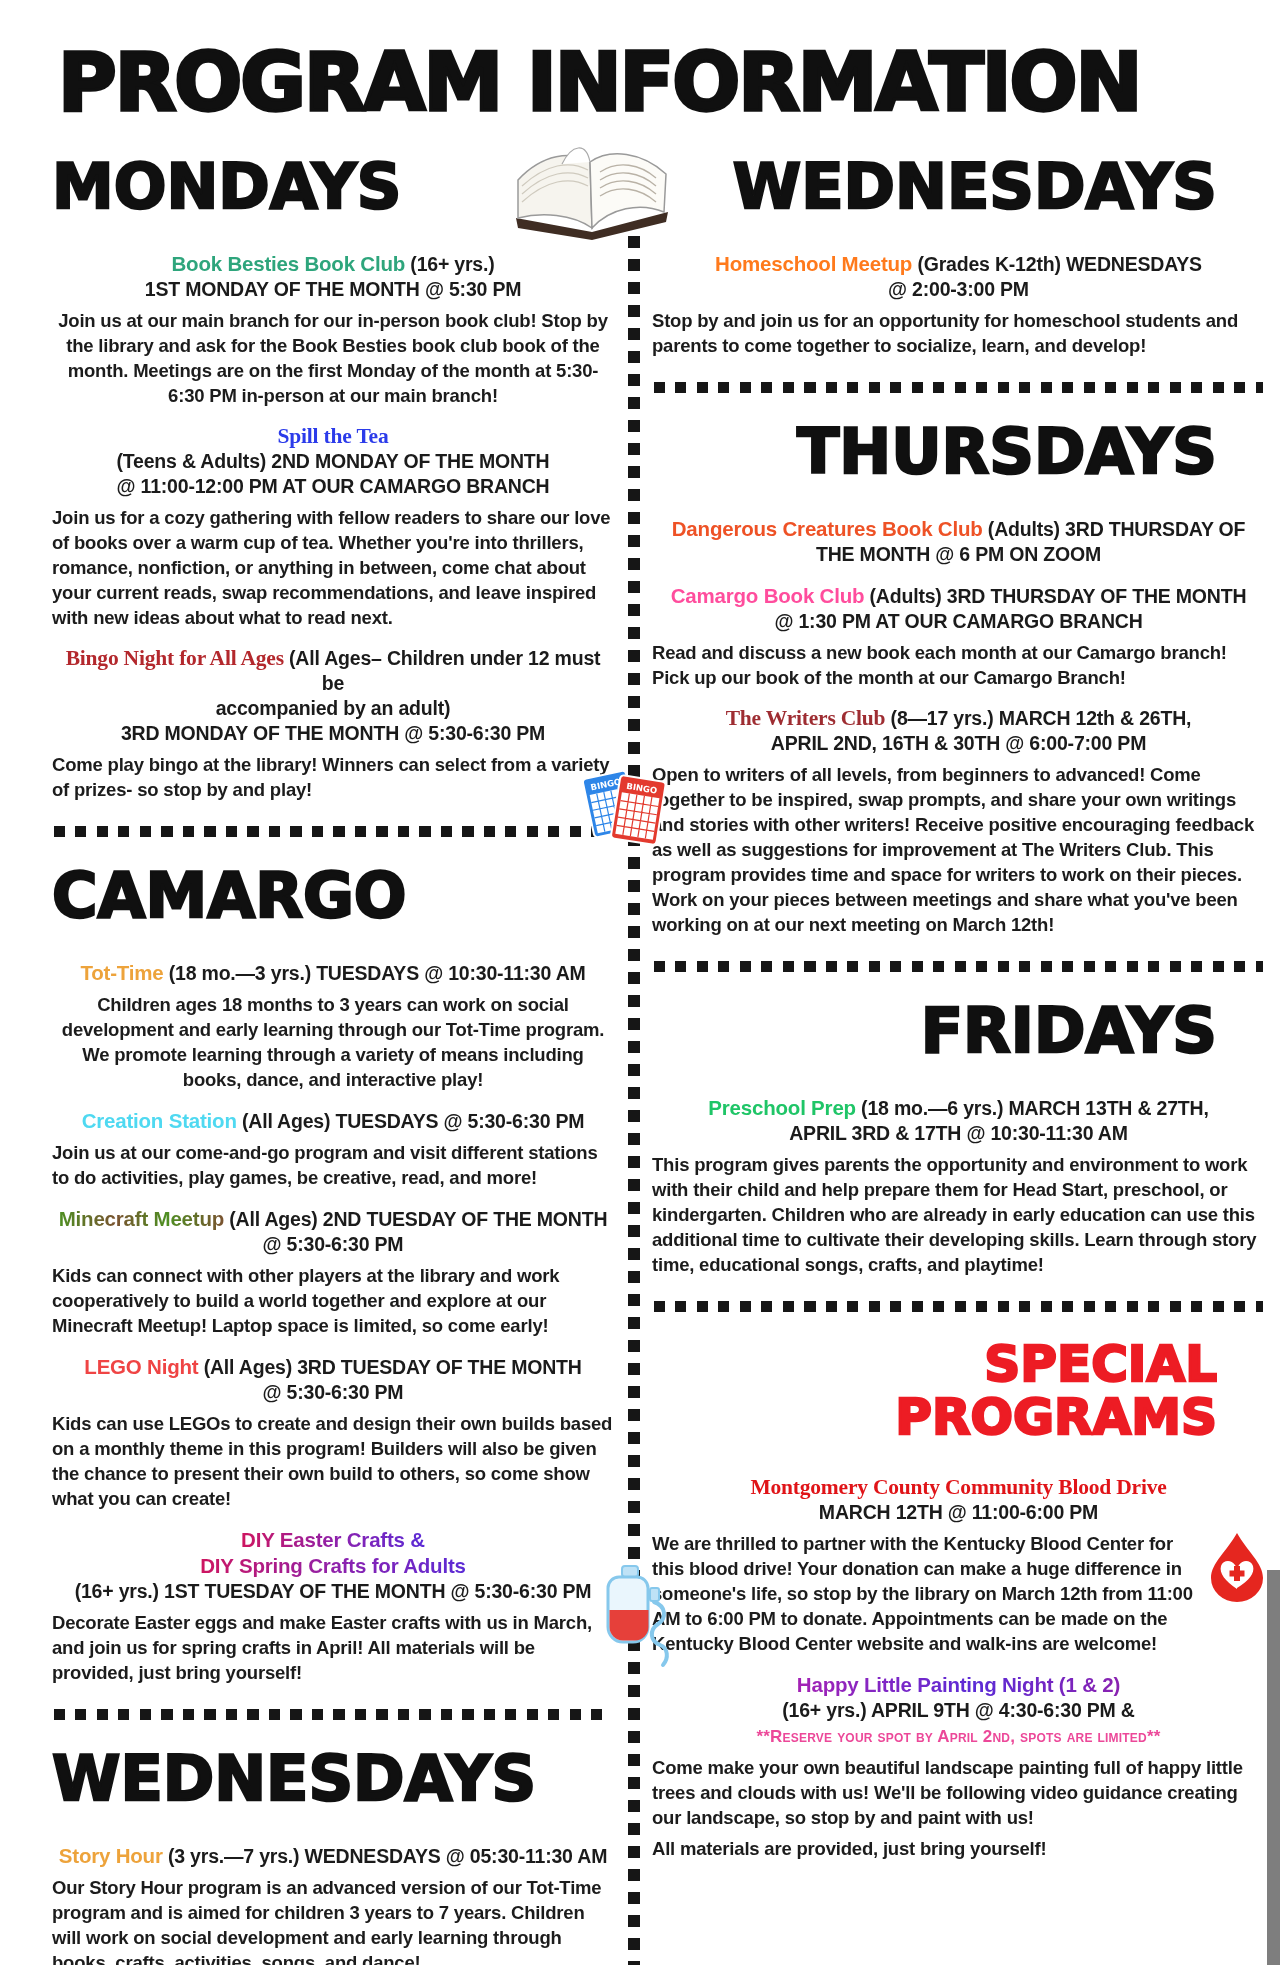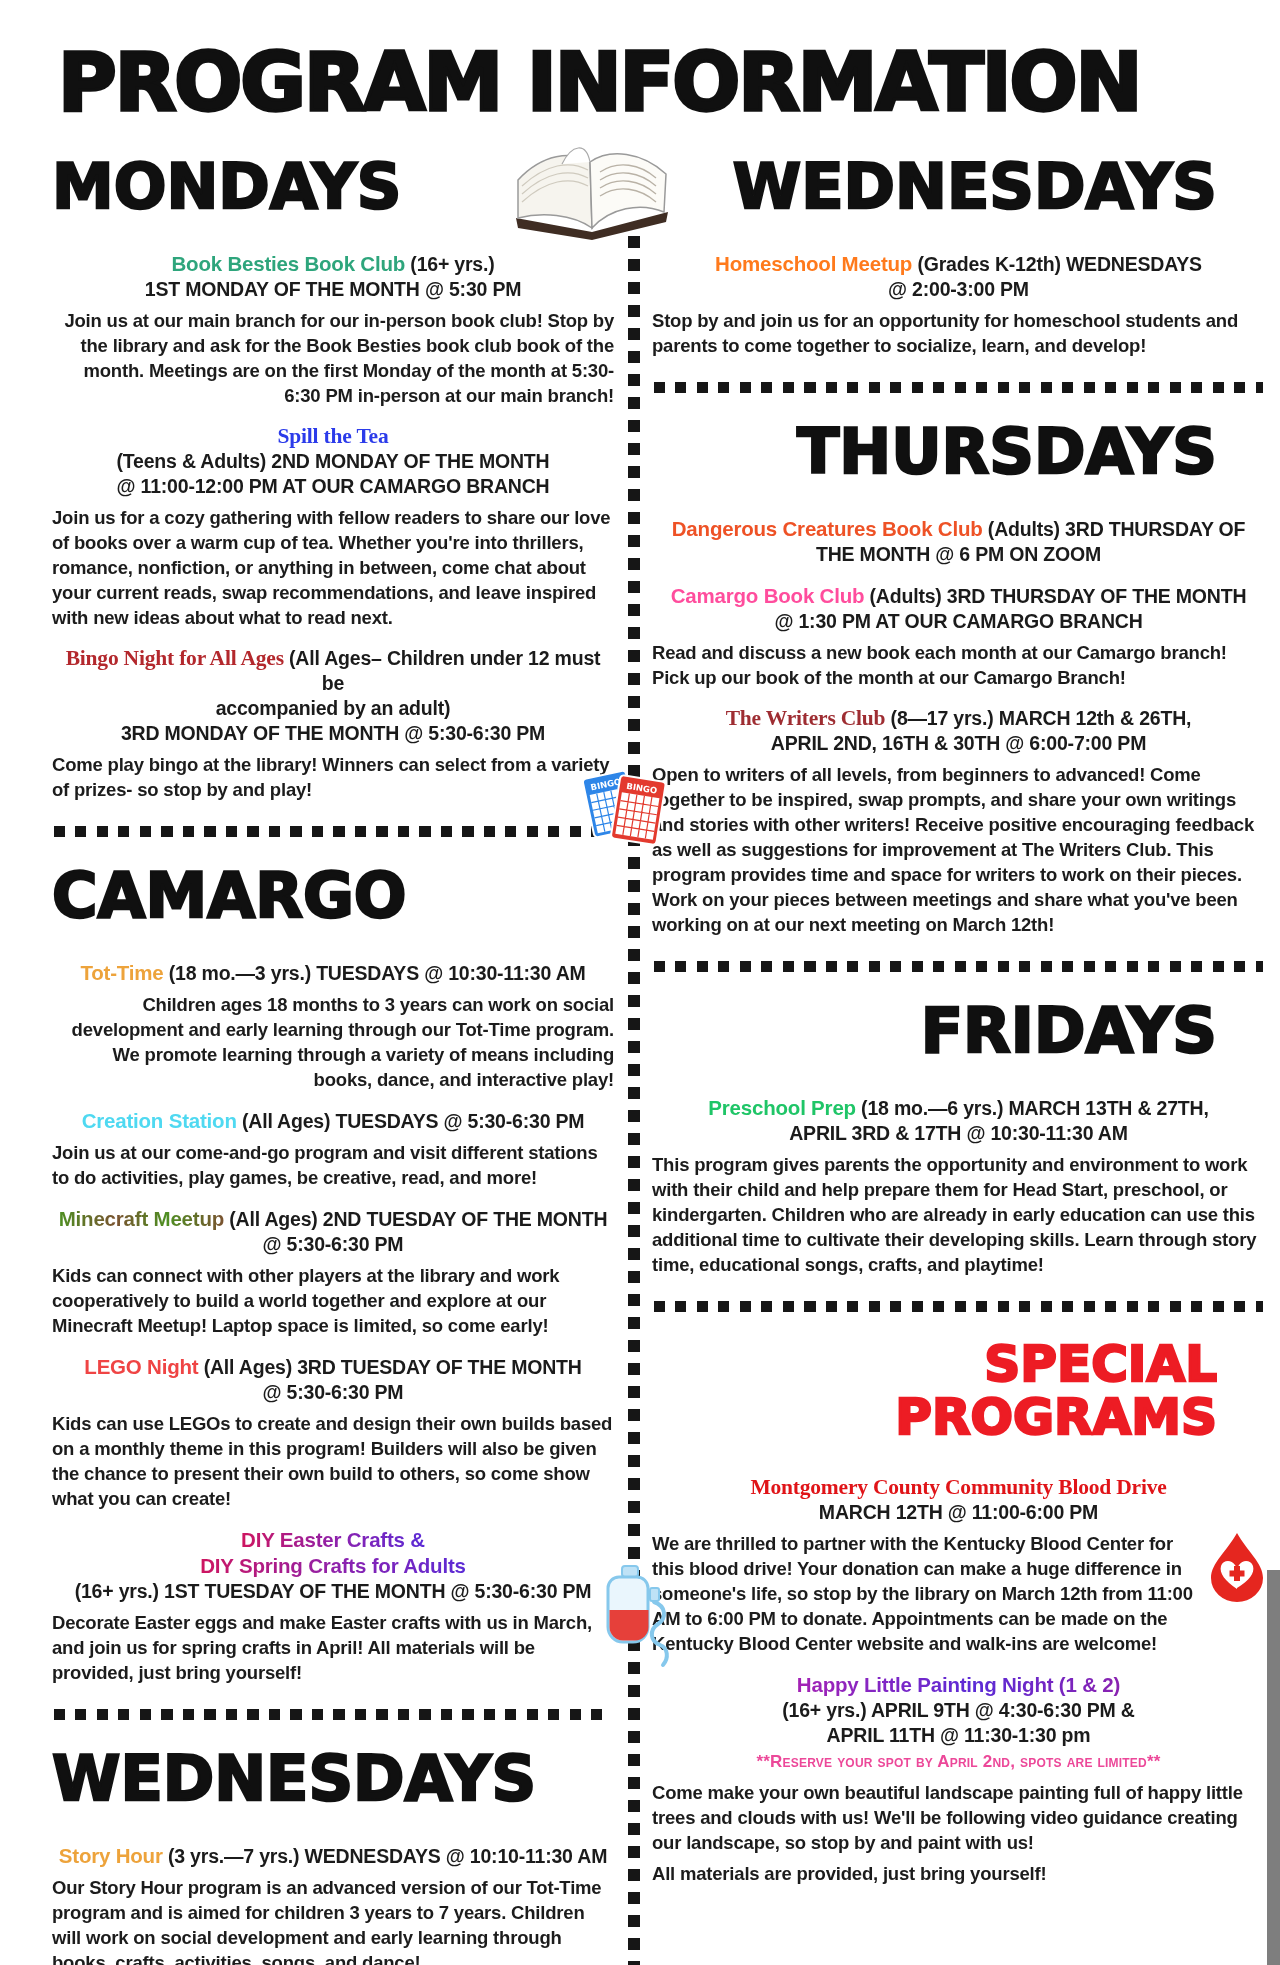--- a/index.html
+++ b/index.html
@@ -20,21 +20,21 @@
        background:repeating-linear-gradient(90deg,#161616 0 11px,transparent 11px 21.5px);}
   .prog{margin-bottom:16px;}
   .ph-line{text-align:center;font-weight:bold;font-size:19.5px;line-height:25px;color:#1b1b1b;letter-spacing:-0.2px;}
   .pt{font-size:20.5px;}
   .pt.serif{font-family:"Liberation Serif","DejaVu Serif",serif;font-size:21.5px;}
   .grad{-webkit-background-clip:text;background-clip:text;color:transparent;display:inline-block;}
   .note{text-align:center;font-weight:bold;font-size:17px;line-height:24px;color:#ec4899;
         font-variant:small-caps;letter-spacing:0.2px;margin-top:2px;}
   .pbody{font-size:18.5px;line-height:25px;font-weight:bold;color:#1c1c1c;letter-spacing:-0.2px;
         text-align:left;margin:6px 0 0;}
-  .pbody.center{text-align:right;}
+  .pbody.center{text-align:center;}
   .drop-spacer{float:right;width:56px;height:74px;margin:0 0 4px 10px;}
   .v-divider{position:absolute;left:628px;top:236px;width:12px;height:1729px;
        background:repeating-linear-gradient(180deg,#161616 0 12px,transparent 12px 23px);}
   .icon-abs{position:absolute;}
   .edge-strip{position:absolute;right:0;top:1570px;width:13px;height:395px;background:#7E7E7E;}
 </style>
 </head>
 <body>
 
 <div class="page">
@@ -82,21 +82,21 @@
       </div>
       <div class="prog">
         <div class="ph-line"><span class="pt grad" style="background-image: linear-gradient(90deg, rgb(206, 21, 96) 0%, rgb(138, 34, 176) 55%, rgb(91, 43, 214) 100%);">DIY Easter Crafts &amp;</span></div>
         <div class="ph-line"><span class="pt grad" style="background-image: linear-gradient(90deg, rgb(206, 21, 96) 0%, rgb(138, 34, 176) 55%, rgb(91, 43, 214) 100%);">DIY Spring Crafts for Adults</span></div>
         <div class="ph-line">(16+ yrs.) 1ST TUESDAY OF THE MONTH @ 5:30-6:30 PM</div>
         <div class="pbody"><span>Decorate Easter eggs and make Easter crafts with us in March, and join us for spring crafts in April! All materials will be provided, just bring yourself!</span></div>
       </div>
       <div class="sep"></div>
       <div class="day-heading align-left">WEDNESDAYS</div>
       <div class="prog">
-        <div class="ph-line"><span class="pt" style="color: rgb(237, 163, 59); margin-top: 25px;">Story Hour</span><span> (3 yrs.—7 yrs.) WEDNESDAYS @ 10:10-11:30 AM</span></div>
+        <div class="ph-line"><span class="pt" style="color: rgb(237, 163, 59); margin-top: 25px;">Story Hour</span><span> (3 yrs.—7 yrs.) WEDNESDAYS @ 05:30-11:30 AM</span></div>
         <div class="pbody"><span>Our Story Hour program is an advanced version of our Tot-Time program and is aimed for children 3 years to 7 years. Children will work on social development and early learning through books, crafts, activities, songs, and dance!</span></div>
       </div>
     </div>
   <div class="col col-right">
       <div class="day-heading align-right">WEDNESDAYS</div>
       <div class="prog">
         <div class="ph-line"><span class="pt" style="color: rgb(255, 122, 28);">Homeschool Meetup</span><span> (Grades K-12th) WEDNESDAYS</span></div>
         <div class="ph-line">@ 2:00-3:00 PM</div>
         <div class="pbody"><span>Stop by and join us for an opportunity for homeschool students and parents to come together to socialize, learn, and develop!</span></div>
       </div>
@@ -133,21 +133,20 @@
     <path d="M28 2 C 38 20 54 32 54 47 A 26 24 0 0 1 2 47 C 2 32 18 20 28 2 Z" fill="#E5261F"></path>
     <path d="M28 58 C 16 50 10 42 12 35 c 2 -6 10 -7 14 -1 l 2 3 2 -3 c 4 -6 12 -5 14 1 c 2 7 -4 15 -16 22 Z" fill="#ffffff"></path>
     <rect x="25" y="35" width="6" height="15" fill="#E5261F"></rect>
     <rect x="20.5" y="39.5" width="15" height="6" fill="#E5261F"></rect>
   </svg>
 </span><span>We are thrilled to partner with the Kentucky Blood Center for this blood drive! Your donation can make a huge difference in someone's life, so stop by the library on March 12th from 11:00 AM to 6:00 PM to donate. Appointments can be made on the Kentucky Blood Center website and walk-ins are welcome!</span></div>
       </div>
       <div class="prog">
         <div class="ph-line"><span class="pt grad" style="background-image: linear-gradient(90deg, rgb(164, 34, 180) 0%, rgb(91, 43, 214) 55%, rgb(138, 34, 176) 100%);">Happy Little Painting Night (1 &amp; 2)</span></div>
         <div class="ph-line">(16+ yrs.) APRIL 9TH @ 4:30-6:30 PM &amp;</div>
-        <div class="ph-line">APRIL 11TH @ 11:30-1:30 pm</div>
         <div class="note">**Reserve your spot by April 2nd, spots are limited**</div>
         <div class="pbody"><span>Come make your own beautiful landscape painting full of happy little trees and clouds with us! We'll be following video guidance creating our landscape, so stop by and paint with us!</span></div>
         <div class="pbody"><span>All materials are provided, just bring yourself!</span></div>
       </div>
     </div>
 
   <div class="v-divider"></div>
 
   <div class="icon-abs" style="left:502px;top:140px;width:180px;height:102px;">
     <svg width="180" height="102" viewBox="0 0 180 102">

